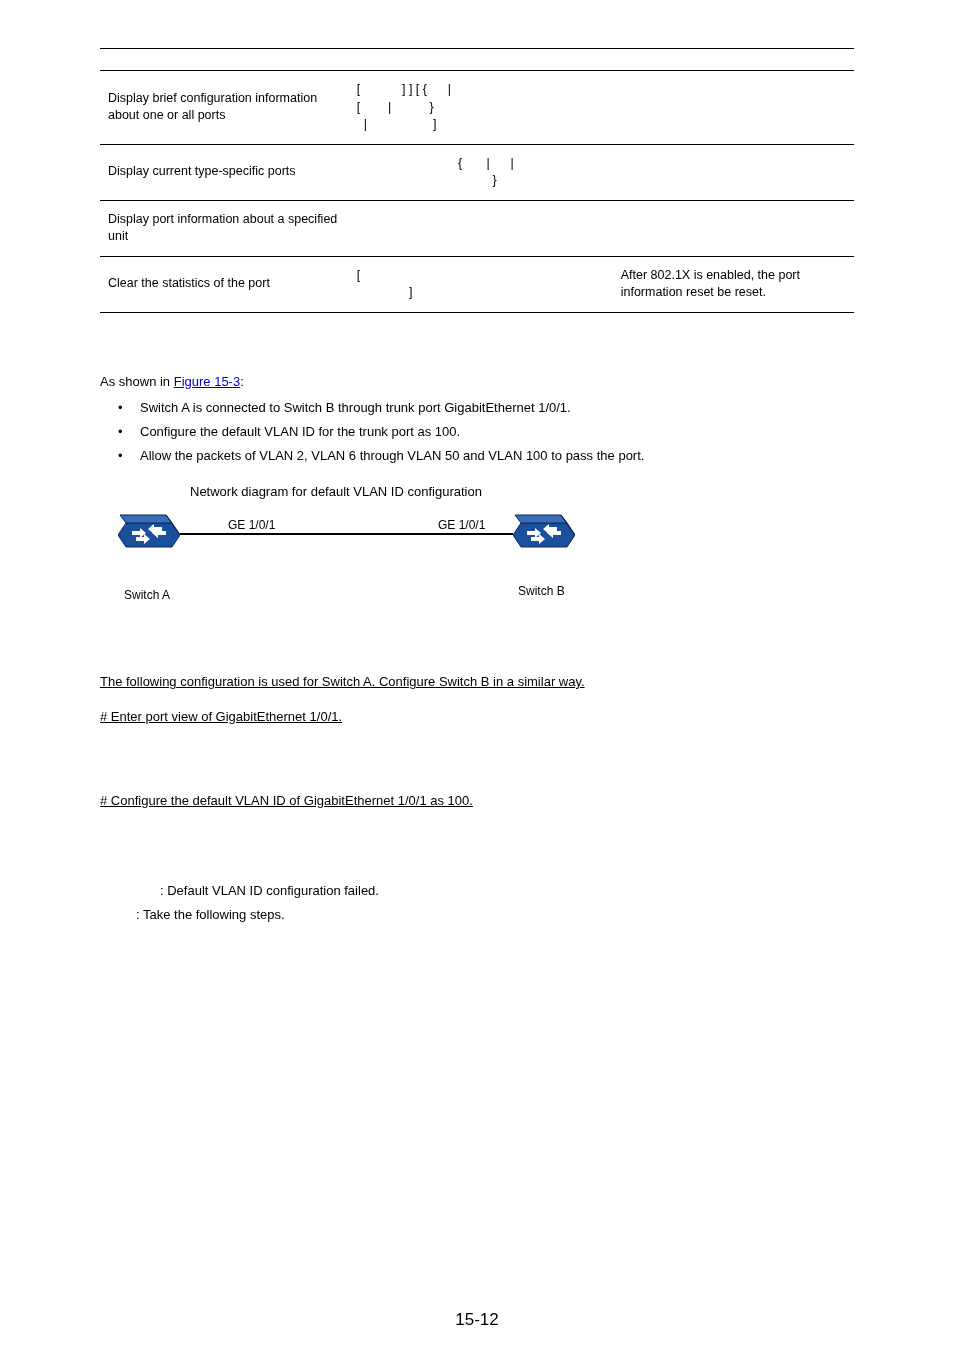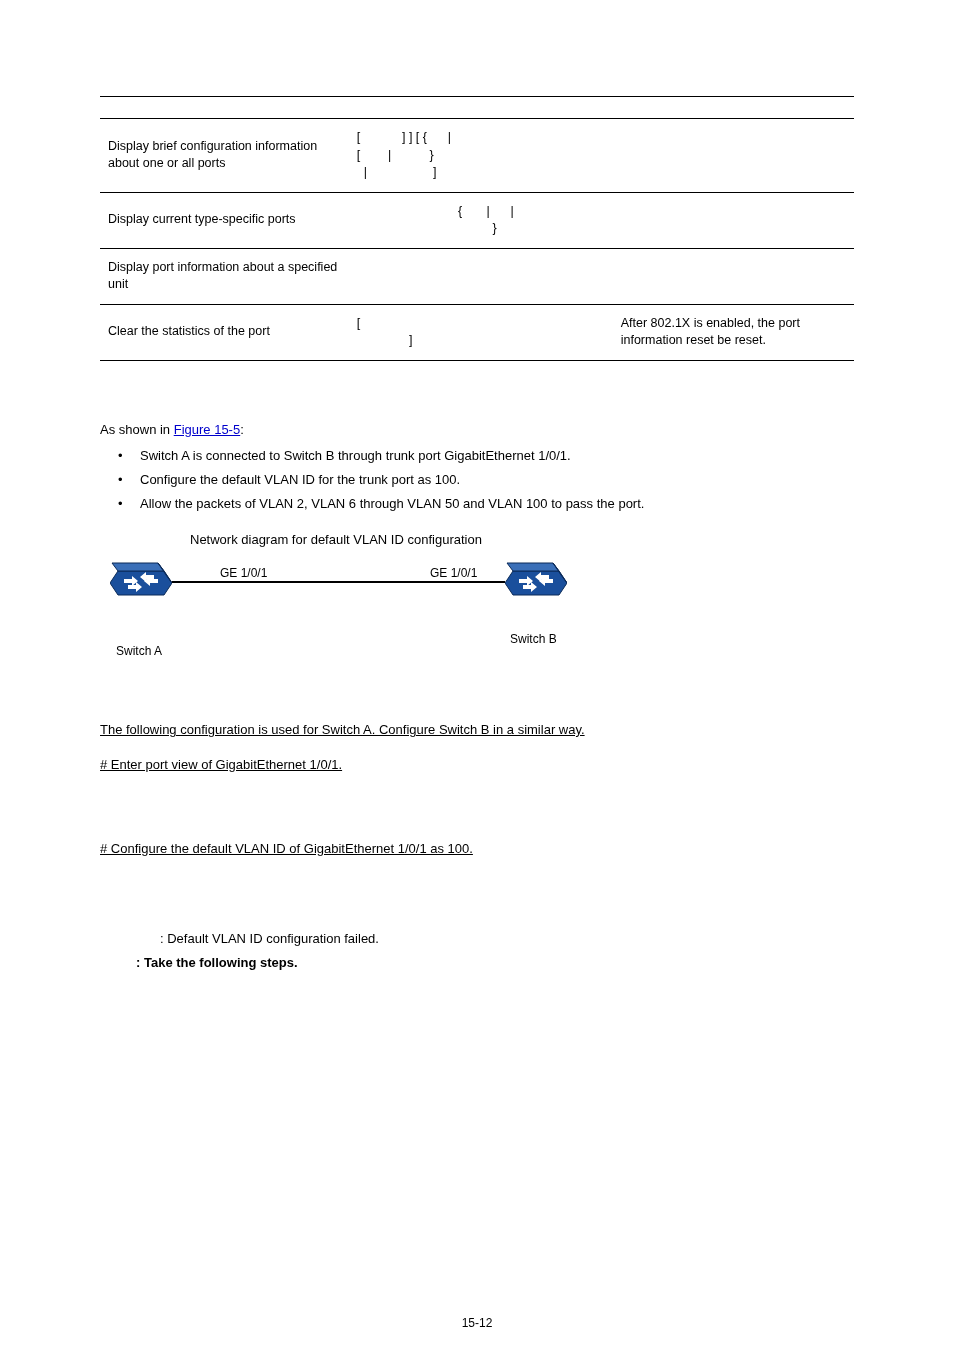--- a/index.html
+++ b/index.html
@@ -7,21 +7,21 @@
     margin: 0;
     background: #fff;
     font-family: Arial, Helvetica, sans-serif;
     font-size: 13px;
     color: #000;
     line-height: 1.4;
   }
   .page {
     width: 954px;
     margin: 0 auto;
-    padding: 96px 100px 40px 100px;
+    padding: 48px 100px 40px 100px;
     position: relative;
     min-height: 1350px;
   }
   table.info-table {
     border-collapse: collapse;
     width: 100%;
     margin-bottom: 60px;
   }
   table.info-table td {
     border-top: 1px solid #000;
@@ -59,21 +59,21 @@
   ul.bullets li::before {
     content: "•";
     position: absolute;
     left: 18px;
     top: 0;
   }
   .fig-caption {
     margin: 4px 0 10px 90px;
   }
   .diagram {
-    margin: 10px 0 10px 10px;
+    margin: 10px 0 10px 18px;
     height: 110px;
     position: relative;
     width: 480px;
   }
   .switch-icon {
     position: absolute;
     width: 62px;
     height: 48px;
   }
   .switch-label {
@@ -92,31 +92,30 @@
   .body-para {
     margin: 12px 0;
     text-decoration: underline;
   }
   .page-num {
     position: absolute;
     bottom: 18px;
     left: 0;
     right: 0;
     text-align: center;
-    font-size: 12px;
+    font-size: 17px;
   }
   .troubleshoot {
     margin-top: 36px;
   }
   .troubleshoot-line {
     margin: 6px 0 6px 60px;
   }
   .troubleshoot-line2 {
     margin: 6px 0 20px 36px;
-    font-weight: bold;
   }
 </style>
 </head>
 <body>
 
 <div class="page">
 
   <table class="info-table">
     <tbody>
         <tr>
@@ -145,21 +144,21 @@
     <tr>
       <td>Clear the statistics of the port</td>
       <td style="white-space:pre;">[
                ]</td>
       <td>After 802.1X is enabled, the port information reset be reset.</td>
     </tr>
   </tbody>
     </table>
 
   <p class="desc-para">
-    <span>As shown in </span><span class="link">Figure 15-5</span><span>:</span>
+    <span>As shown in </span><span class="link">Figure 15-3</span><span>:</span>
   </p>
 
   <ul class="bullets">
     <li>Switch A is connected to Switch B through trunk port GigabitEthernet 1/0/1.</li>
     <li>Configure the default VLAN ID for the trunk port as 100.</li>
     <li>Allow the packets of VLAN 2, VLAN 6 through VLAN 50 and VLAN 100 to pass the port.</li>
   </ul>
 
   <div class="fig-caption">Network diagram for default VLAN ID configuration</div>
 
@@ -186,21 +185,21 @@
         <polygon points="14,20 22,20 22,17 28,22 22,27 22,24 14,24"></polygon>
         <polygon points="48,20 40,20 40,17 34,22 40,27 40,24 48,24"></polygon>
         <polygon points="22,28 30,28 30,25 36,30 30,35 30,32 22,32" transform="translate(-4,-2)"></polygon>
         <polygon points="40,14 32,14 32,11 26,16 32,21 32,18 40,18" transform="translate(4,2)"></polygon>
       </g>
       <text x="31" y="45" text-anchor="middle" font-size="6" fill="#fff" font-family="Arial">SWITCH</text>
     </svg>
     <div class="link-line" style="left:62px; top:22px; width:333px;"></div>
     <div class="port-label" style="left:110px; top:6px;">GE 1/0/1</div>
     <div class="port-label" style="left:320px; top:6px;">GE 1/0/1</div>
-    <div class="switch-label" style="left:6px; top:84px;">Switch A</div>
+    <div class="switch-label" style="left:6px; top:76px;">Switch A</div>
     <div class="switch-label" style="left:400px; top:72px;">Switch B</div>
   </div>
 
   <div style="height:30px;"></div>
 
   <p class="body-para">The following configuration is used for Switch A. Configure Switch B in a similar way.</p>
   <p class="body-para" style="margin-top:16px;"># Enter port view of GigabitEthernet 1/0/1.</p>
 
   <div style="height:18px;"></div>
 

